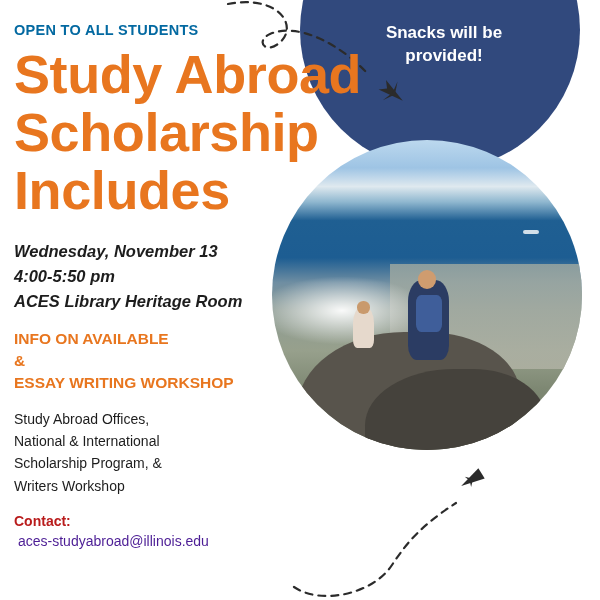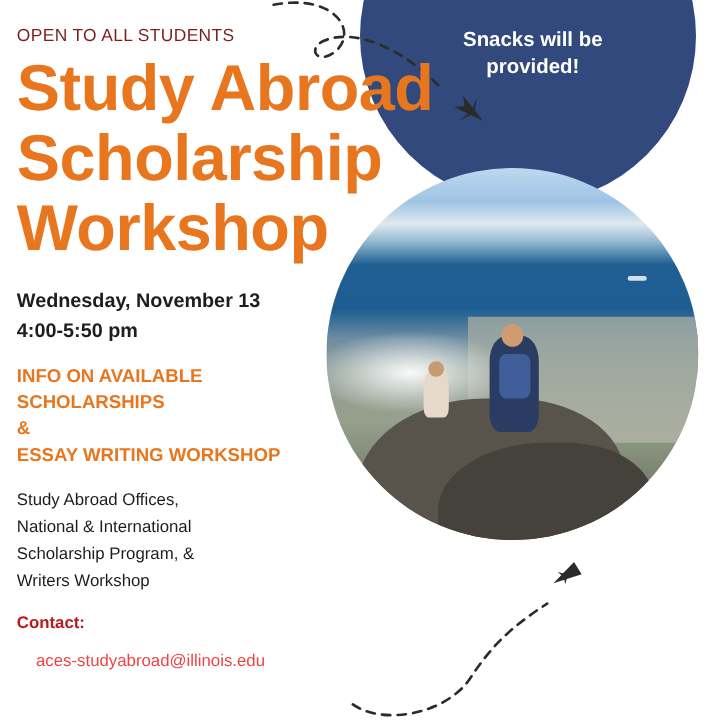--- a/index.html
+++ b/index.html
@@ -180,39 +180,40 @@
   
   .content {
     position: absolute;
     left: 14px;
     top: 22px;
     width: 360px;
     z-index: 7;
   }
   .eyebrow {
     font-size: 14.5px;
-    font-weight: normal;
+    font-weight: bold;
     letter-spacing: .3px;
-    color: #7f1d1d;
+    color: #0369a1;
     margin: 0 0 8px 0;
   }
   .headline {
     font-size: 54px;
     line-height: 1.07;
     font-weight: bold;
     color: #e8761f;
     margin: 0 0 20px 0;
     letter-spacing: -0.4px;
   }
   .when {
     font-size: 16.5px;
     font-weight: bold;
     color: #1d1d1d;
     line-height: 1.5;
     margin: 0 0 14px 0;
+    font-style: italic;
   }
   .when div { white-space: nowrap; }
   .topics {
     font-size: 15.5px;
     font-weight: bold;
     color: #e8761f;
     line-height: 1.42;
     margin: 0 0 14px 0;
     text-transform: uppercase;
   }
@@ -230,22 +231,22 @@
     margin: 0 0 16px 0;
   }
   .contact-title {
     font-size: 14px;
     font-weight: bold;
     color: #b91c1c;
     margin: 0 0 2px 0;
   }
   .contact-email {
     font-size: 14px;
-    color: #ef4444;
-    margin: 16px;
+    color: #4c1d95;
+    margin: 4px;
   }
 </style>
 </head>
 <body>
 
 <div class="poster">
 
   <div class="navy-circle"></div>
   <div class="snack-text">
     <div>Snacks will be</div>
@@ -297,31 +298,31 @@
       <path d="M8 0 L14 6 L8 12 L10 6 Z" fill="#2b2b2b"></path>
     </g>
   </svg>
 
   <div class="content">
     <p class="eyebrow">OPEN TO ALL STUDENTS</p>
 
     <h1 class="headline">
       <span>Study Abroad</span><br>
       <span>Scholarship</span><br>
-      <span>Workshop</span>
+      <span>Includes</span>
     </h1>
 
     <div class="when">
       <div>Wednesday, November 13</div>
       <div>4:00-5:50 pm</div>
+      <div>ACES Library Heritage Room</div>
     </div>
 
     <div class="topics">
       <div>INFO ON AVAILABLE</div>
-      <div>SCHOLARSHIPS</div>
       <div class="amp">&amp;</div>
       <div>ESSAY WRITING WORKSHOP</div>
     </div>
 
     <div class="includes-body">
       <div>Study Abroad Offices,</div>
       <div>National &amp; International</div>
       <div>Scholarship Program, &amp;</div>
       <div>Writers Workshop</div>
     </div>

